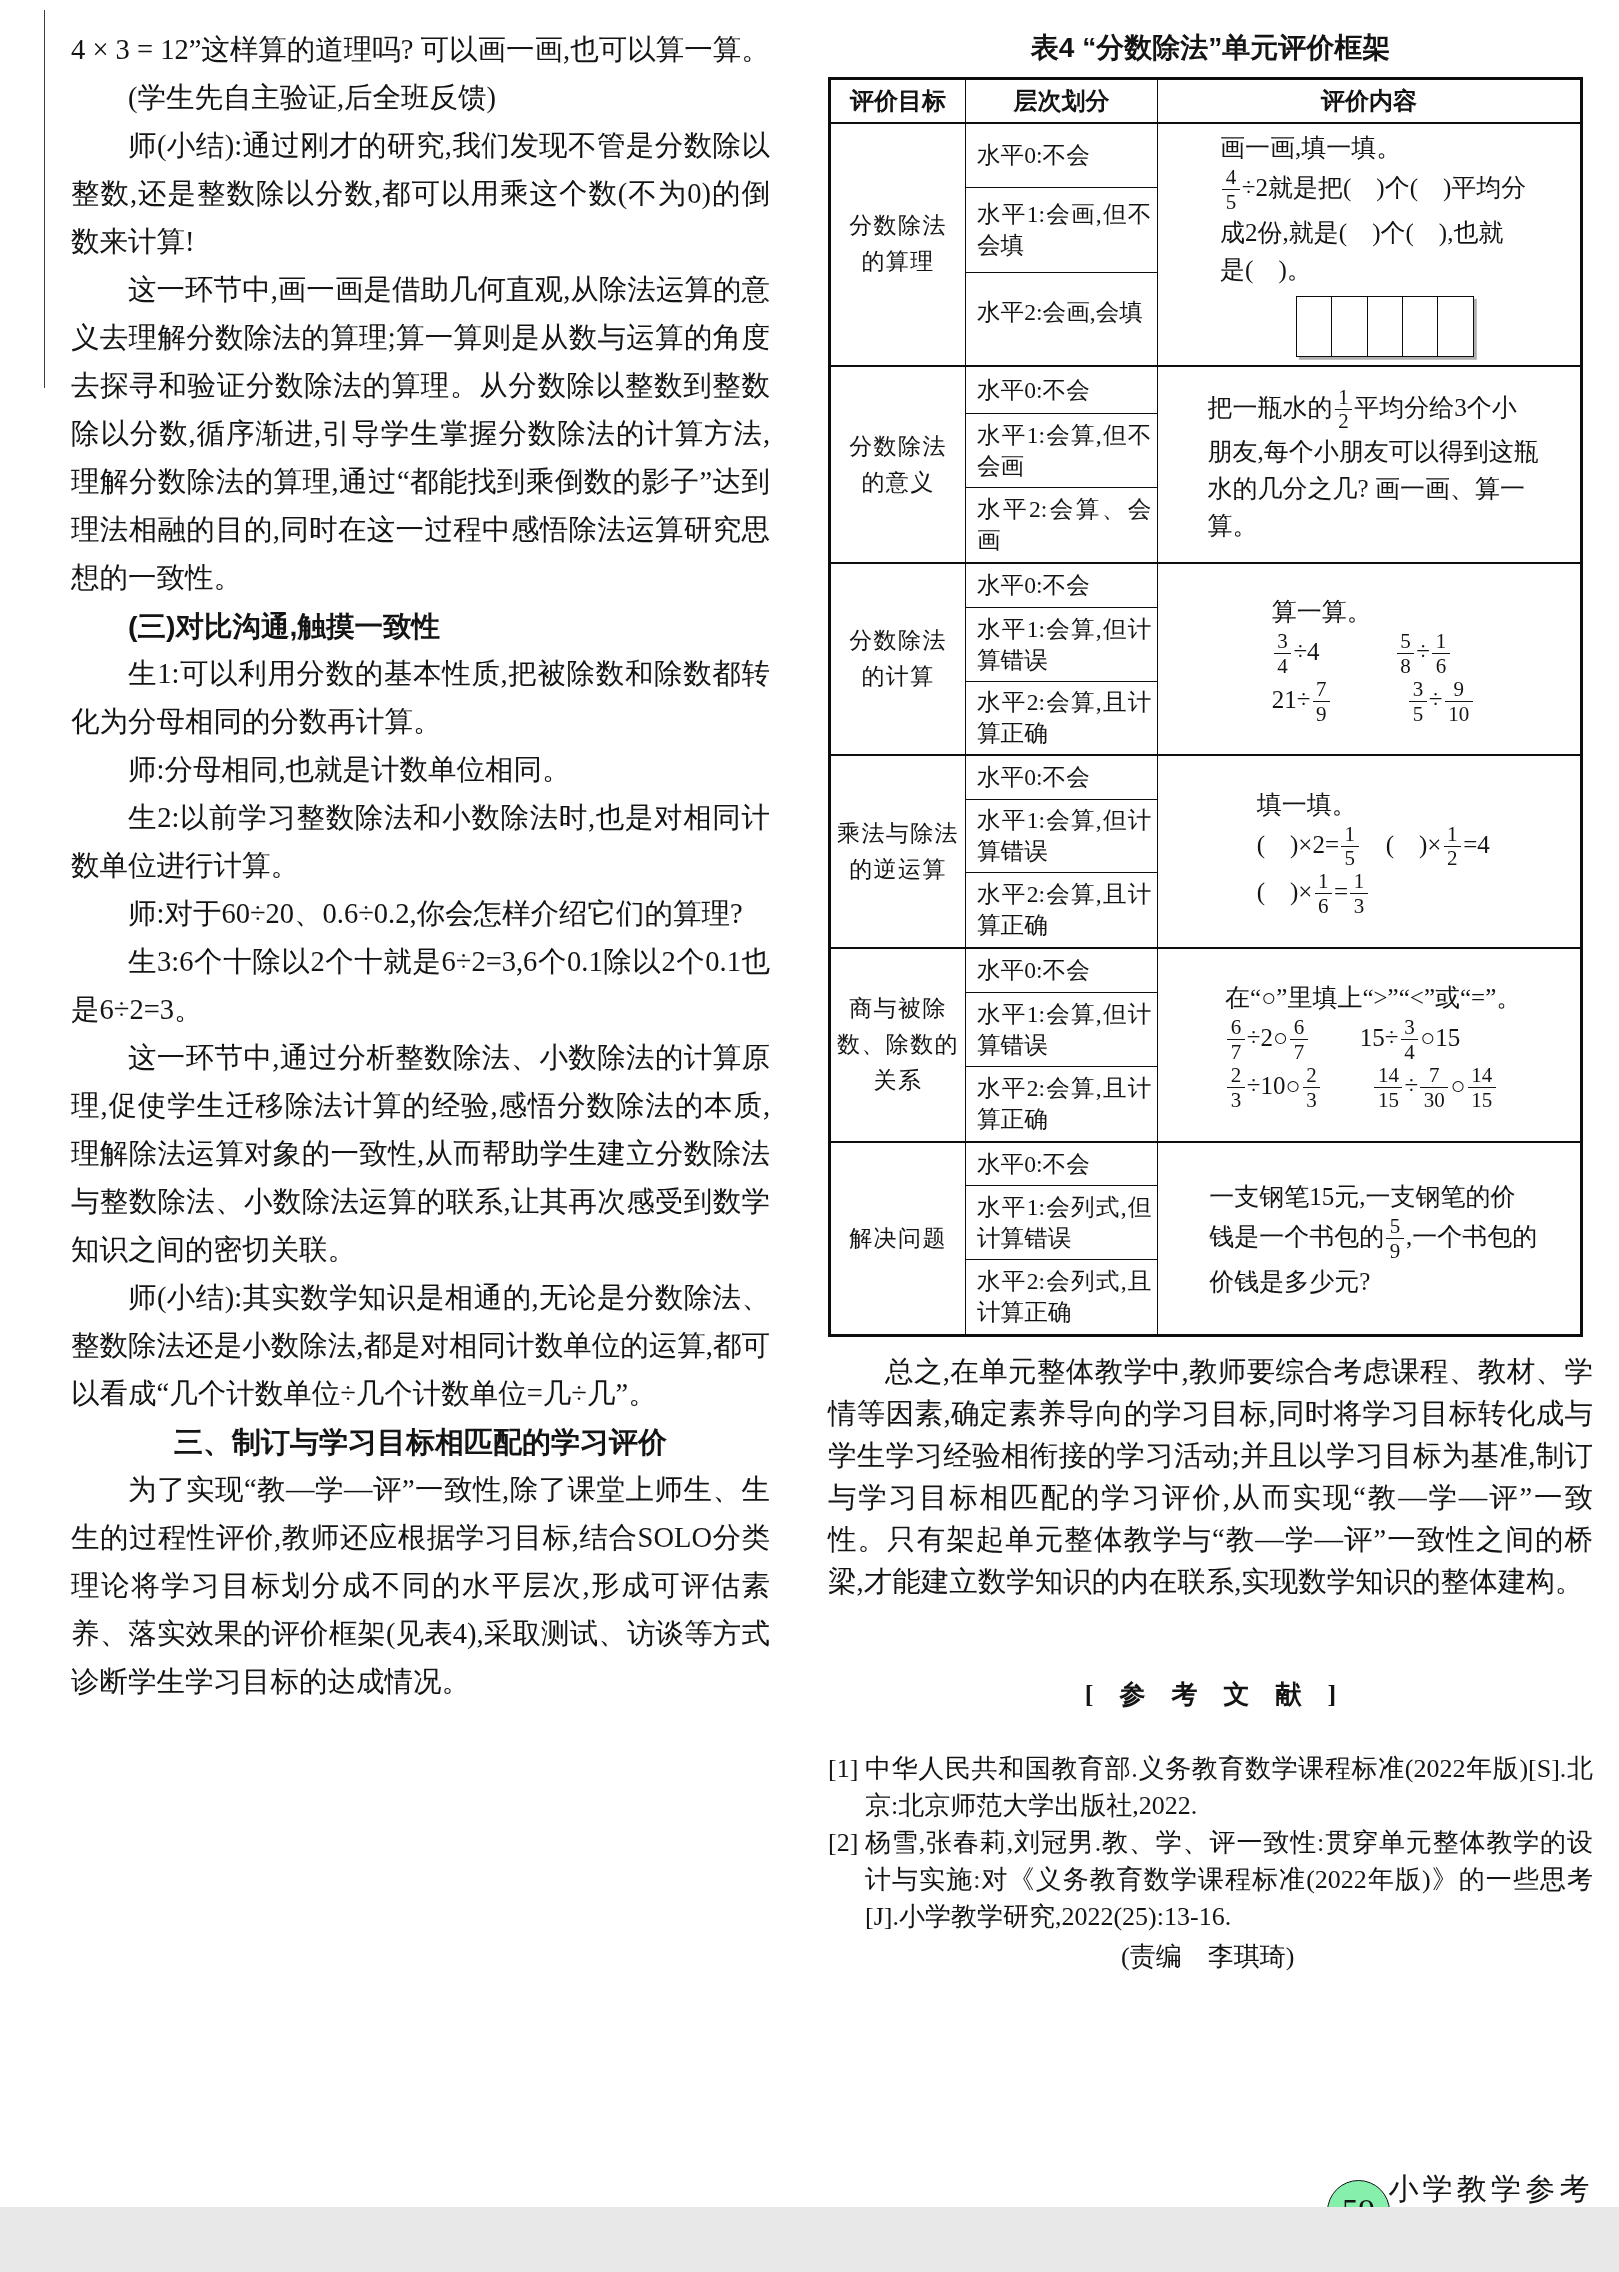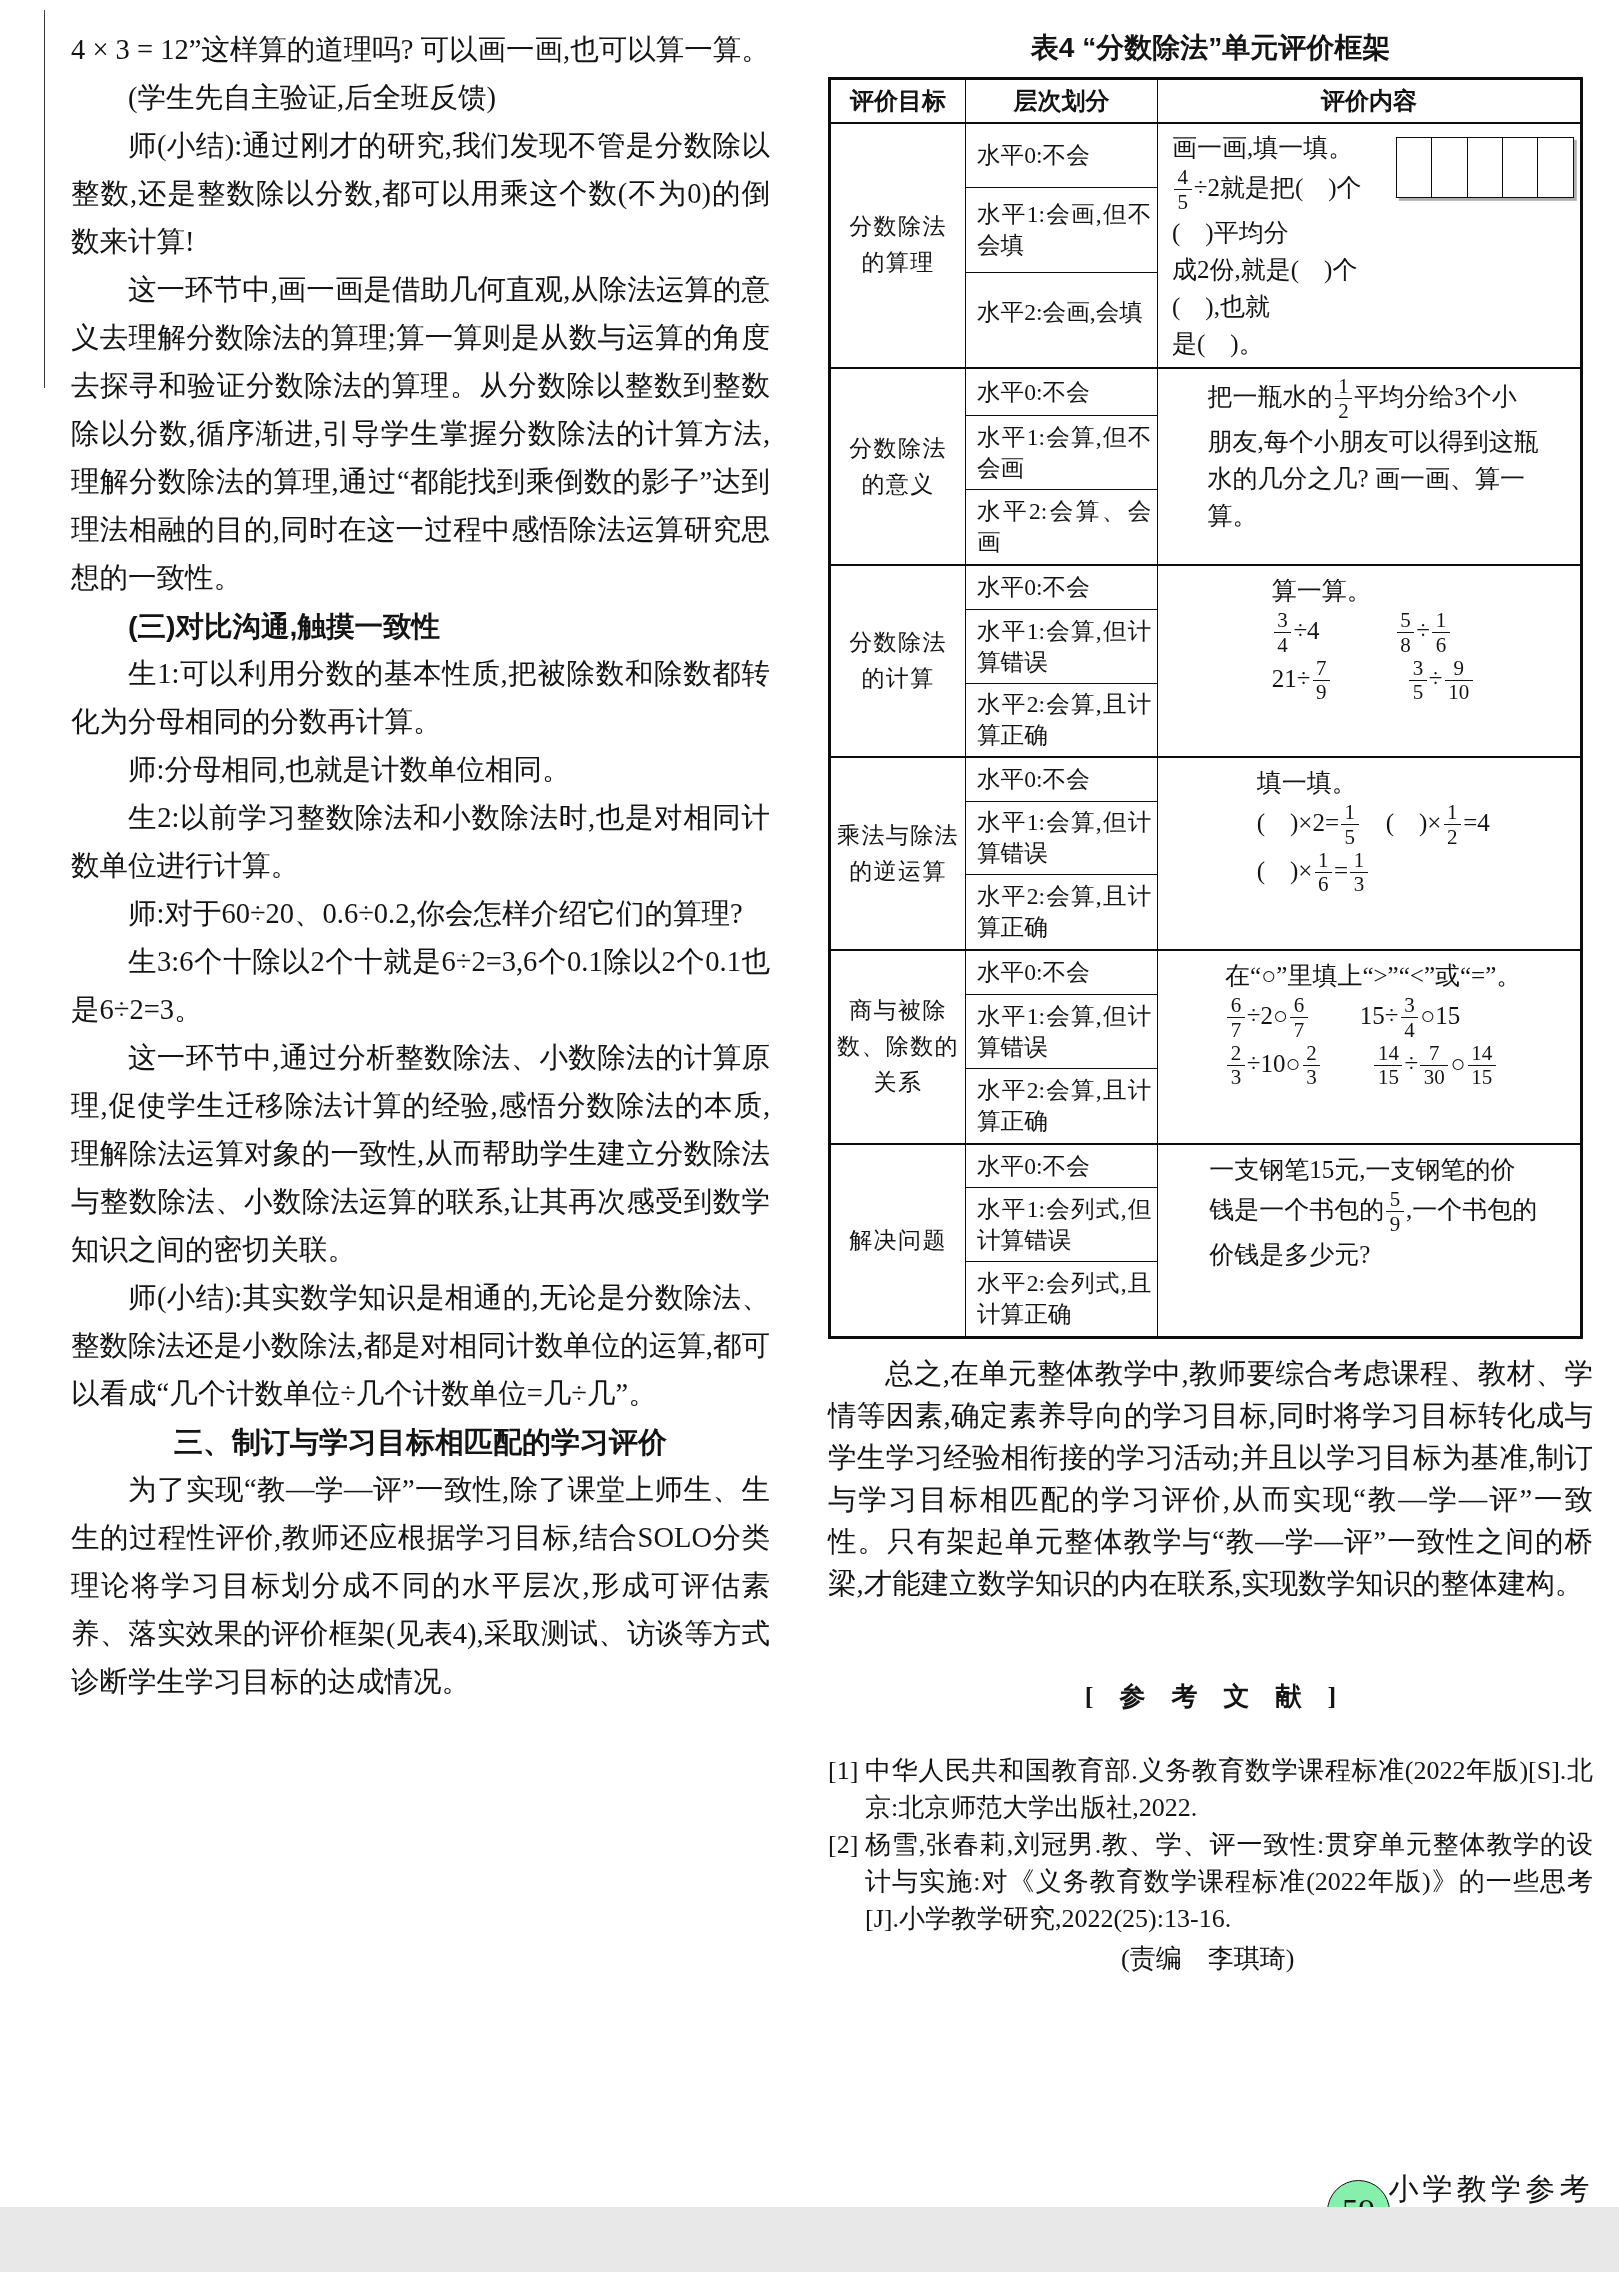--- a/index.html
+++ b/index.html
@@ -28,21 +28,21 @@
   .c2{width:192px;border-right:1.7px solid #0d0d0d;box-sizing:border-box;}
   .c3{flex:1;}
   .trow{display:flex;border-bottom:2.8px solid #0d0d0d;}
   .trow:last-child{border-bottom:none;}
   .obj{display:flex;align-items:center;justify-content:center;text-align:center;
        white-space:pre-line;font-size:23px;letter-spacing:1.4px;line-height:36px;padding:0 2.8px;}
   .lvls{display:flex;flex-direction:column;}
   .lvl{box-sizing:border-box;border-bottom:1.7px solid #0d0d0d;display:flex;align-items:center;
        padding:1.4px 5.6px 1.4px 11px;font-size:23.6px;line-height:31px;text-align:justify;}
   .lvl:last-child{border-bottom:none;}
-  .cnt{display:flex;flex-direction:row;justify-content:center;align-items:flex-start;
+  .cnt{display:flex;flex-direction:column;justify-content:center;align-items:center;
        padding:5.6px 5.6px 5.6px 14px;font-size:25px;line-height:37px;overflow:hidden;}
   .cnt-text{white-space:pre-wrap;}
   .frac{display:inline-flex;flex-direction:column;align-items:center;vertical-align:middle;margin:0 2.1px;}
   .frac .fn{font-size:21px;line-height:23px;padding:0 3.5px;}
   .frac .fd{font-size:21px;line-height:23px;padding:0.7px 3.5px 0;border-top:1.7px solid #141414;}
   .boxes{display:flex;margin:8.3px 0 2.8px 23.6px;box-shadow:2.8px 2.8px 0 rgba(110,110,110,.55);}
   .box{width:37px;height:61px;border:1.7px solid #0d0d0d;margin-left:-1.7px;box-sizing:border-box;background:#fff;}
   .box:first-child{margin-left:0;}
 
   .rc-para{margin:14px 0 0;font-size:28.5px;line-height:42px;text-align:justify;text-indent:57px;}

